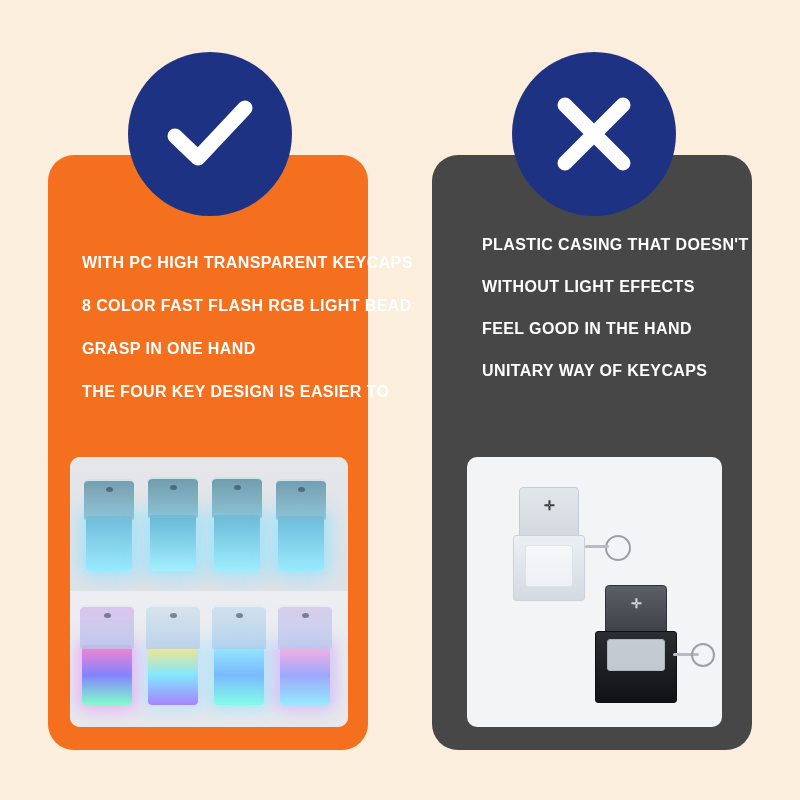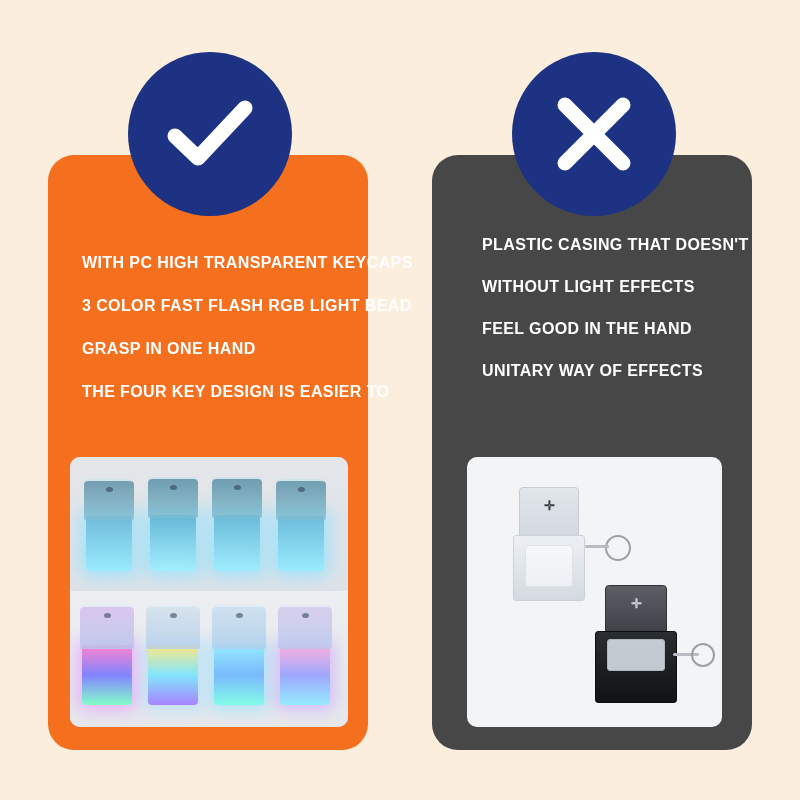--- a/index.html
+++ b/index.html
@@ -169,21 +169,21 @@
 </style>
 </head>
 <body>
 
 <div class="stage">
 
   <div class="card card-pro">
 
     <div class="lines">
       <div class="line">WITH PC HIGH TRANSPARENT KEYCAPS</div>
-      <div class="line">3 COLOR FAST FLASH RGB LIGHT BEAD</div>
+      <div class="line">8 COLOR FAST FLASH RGB LIGHT BEAD</div>
       <div class="line">GRASP IN ONE HAND</div>
       <div class="line">THE FOUR KEY DESIGN IS EASIER TO</div>
     </div>
 
     <div class="photo photo-pro">
       <div class="pro-top">
 
         <div class="kc" style="left:14px;  top:22px; width:50px; height:92px;">
           <div class="body" style="background:linear-gradient(180deg,rgba(90,180,215,0.85),rgba(150,235,255,0.95));box-shadow:0 0 18px 6px rgba(140,225,255,0.75);"></div>
           <div class="cap" style="background:linear-gradient(180deg,rgba(105,150,170,0.9),rgba(130,190,210,0.8));"></div>
@@ -231,21 +231,21 @@
       </div>
     </div>
   </div>
 
   <div class="card card-con">
 
     <div class="lines">
       <div class="line">PLASTIC CASING THAT DOESN'T</div>
       <div class="line">WITHOUT LIGHT EFFECTS</div>
       <div class="line">FEEL GOOD IN THE HAND</div>
-      <div class="line">UNITARY WAY OF EFFECTS</div>
+      <div class="line">UNITARY WAY OF KEYCAPS</div>
     </div>
 
     <div class="photo photo-con">
 
       <div class="sw" style="left:38px; top:30px; width:86px; height:118px;">
         <div class="sw-top" style="left:14px; top:0; width:58px; height:52px; background:linear-gradient(180deg,rgba(225,230,235,0.95),rgba(200,208,216,0.8)); border:1px solid #c6ccd2;"></div>
         <div class="plus" style="left:39px; top:12px;">✛</div>
         <div class="sw-base" style="left:8px; top:48px; width:70px; height:64px; background:linear-gradient(180deg,rgba(236,240,244,0.95),rgba(208,215,222,0.9)); border:1px solid #ccd2d8;"></div>
         <div class="sw-base" style="left:20px; top:58px; width:46px; height:40px; background:rgba(255,255,255,0.55); border:1px solid #dde2e7;"></div>
       </div>

